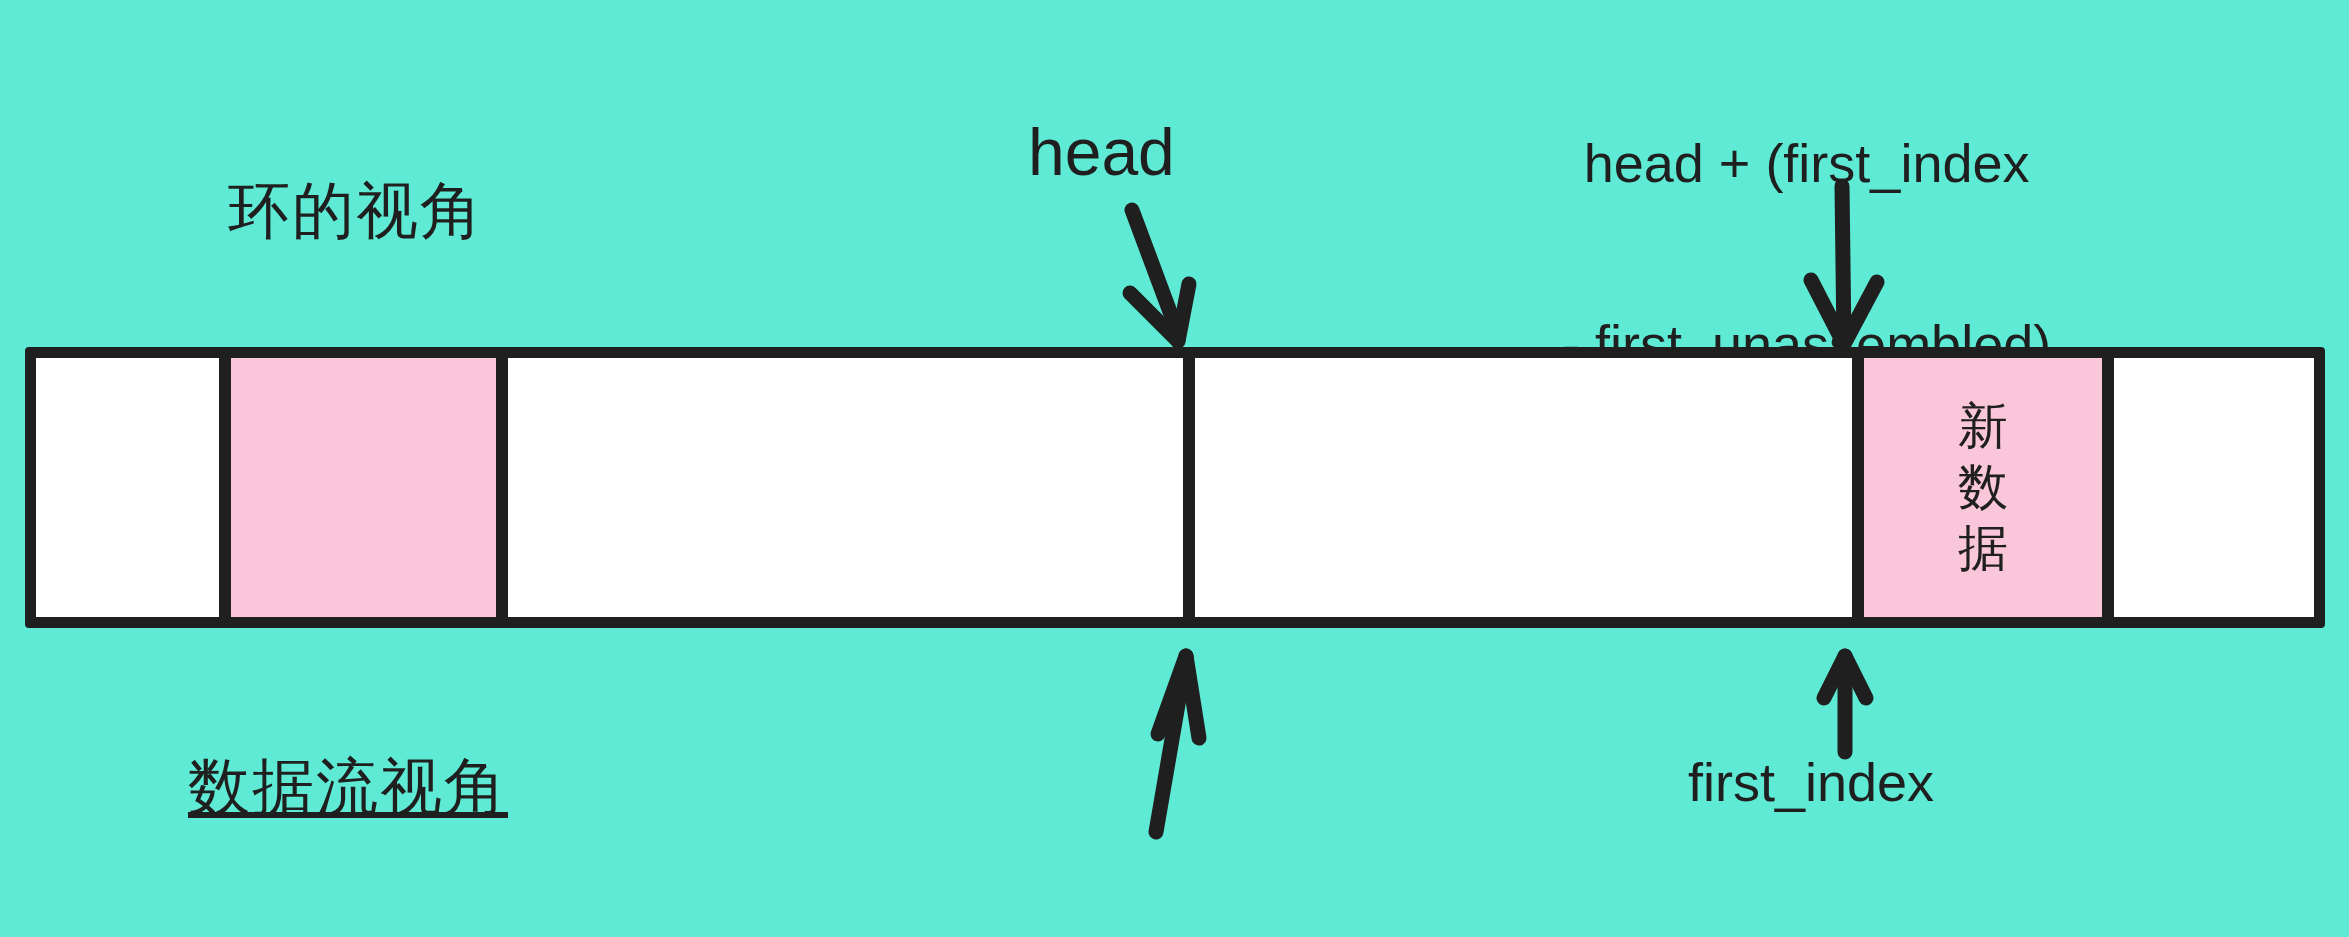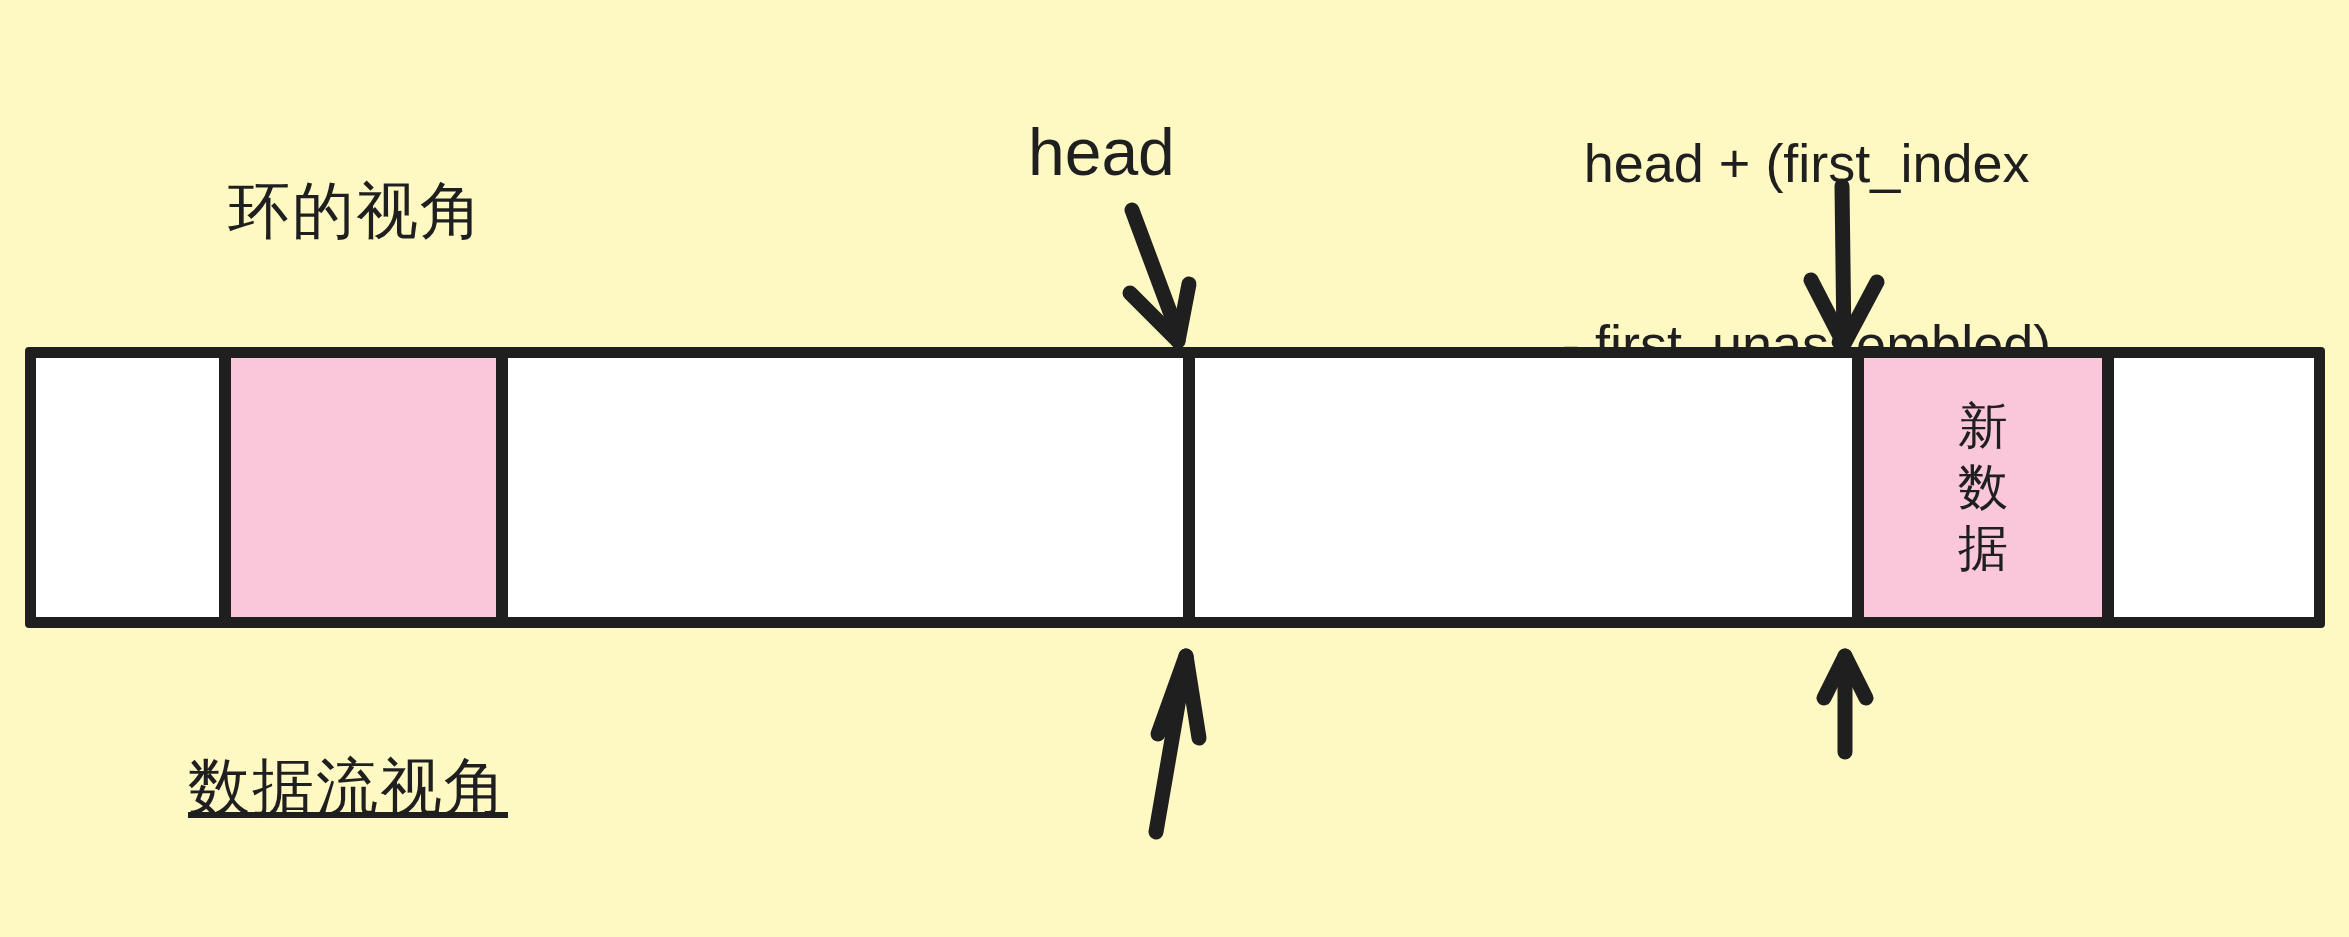--- a/index.html
+++ b/index.html
@@ -4,21 +4,21 @@
 <style>
   html, body {
     margin: 0;
     padding: 0;
     background: #ffffff;
   }
   #canvas {
     position: relative;
     width: 2349px;
     height: 937px;
-    background: #fef9c3;
+    background: #5eead4;
     overflow: hidden;
     font-family: "Liberation Sans", "DejaVu Sans", sans-serif;
     color: #1f1f1f;
   }
 
   
   .lbl {
     position: absolute;
     white-space: pre;
     color: #1f1f1f;
@@ -171,14 +171,15 @@
     <path class="arrow-stroke" stroke-width="15" d="M 79 92 L 66 10"></path>
   </svg>
 
 
   <svg class="arrow-svg" style="left:1800px; top:648px;" width="100" height="110" viewBox="0 0 100 110">
     <path class="arrow-stroke" stroke-width="15" d="M 45 104 L 45 10"></path>
     <path class="arrow-stroke" stroke-width="15" d="M 24 50 L 45 8"></path>
     <path class="arrow-stroke" stroke-width="15" d="M 66 50 L 45 8"></path>
   </svg>
 
+  <div class="lbl lbl-latin" id="first-index-label">first_index</div>
 
 </div>
 
 </body></html>

